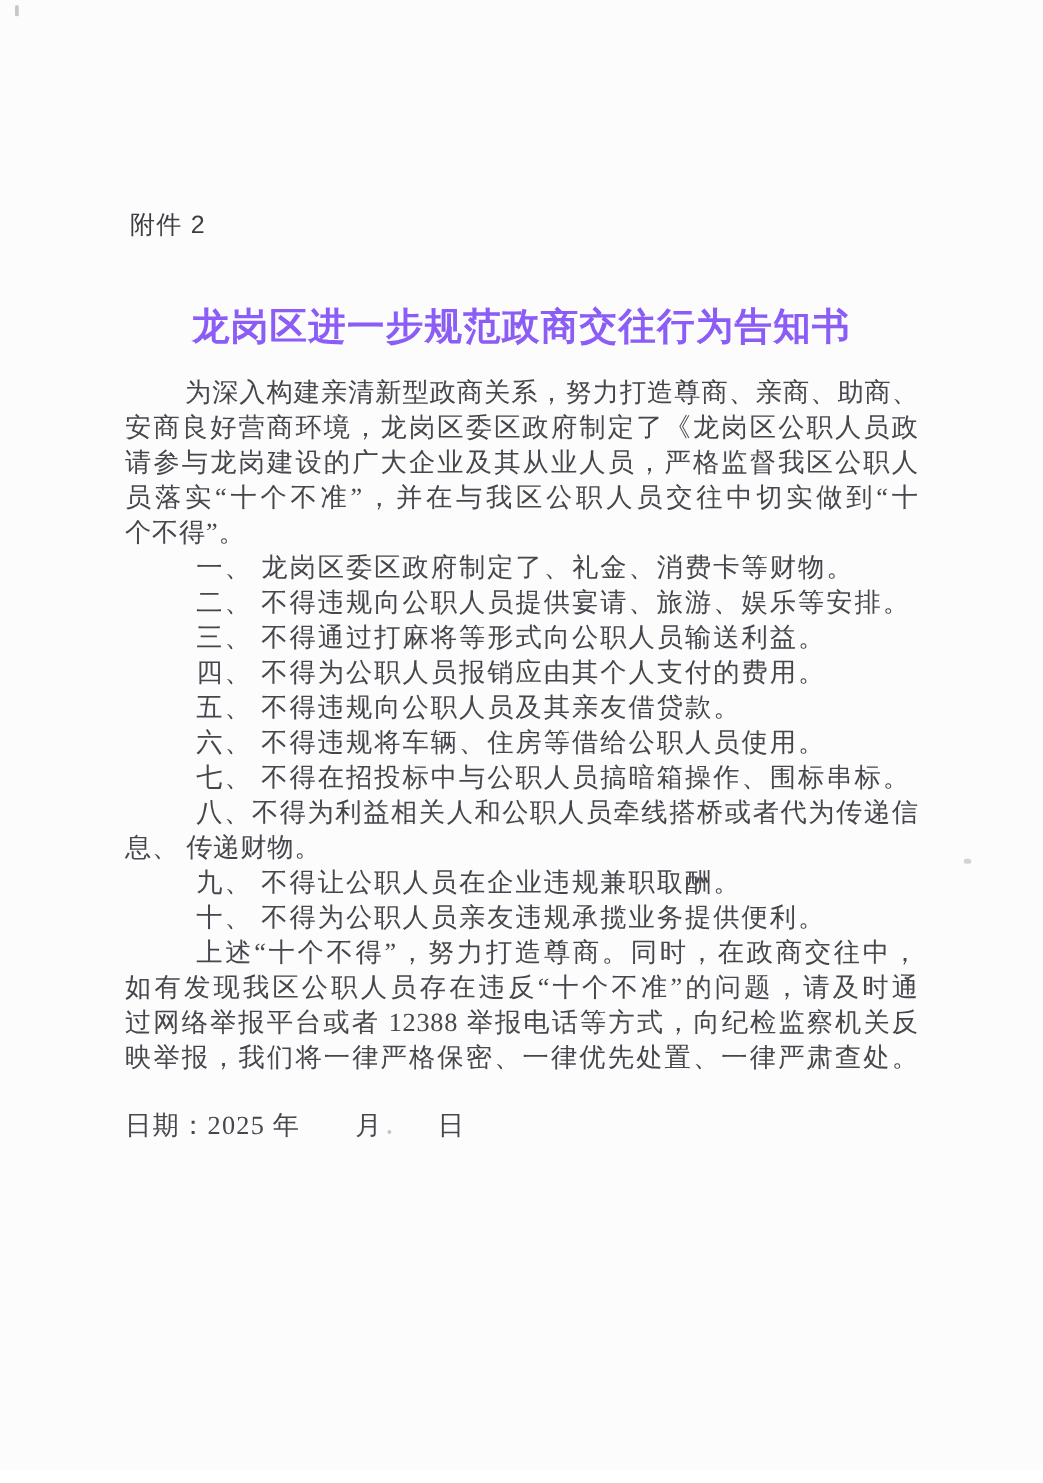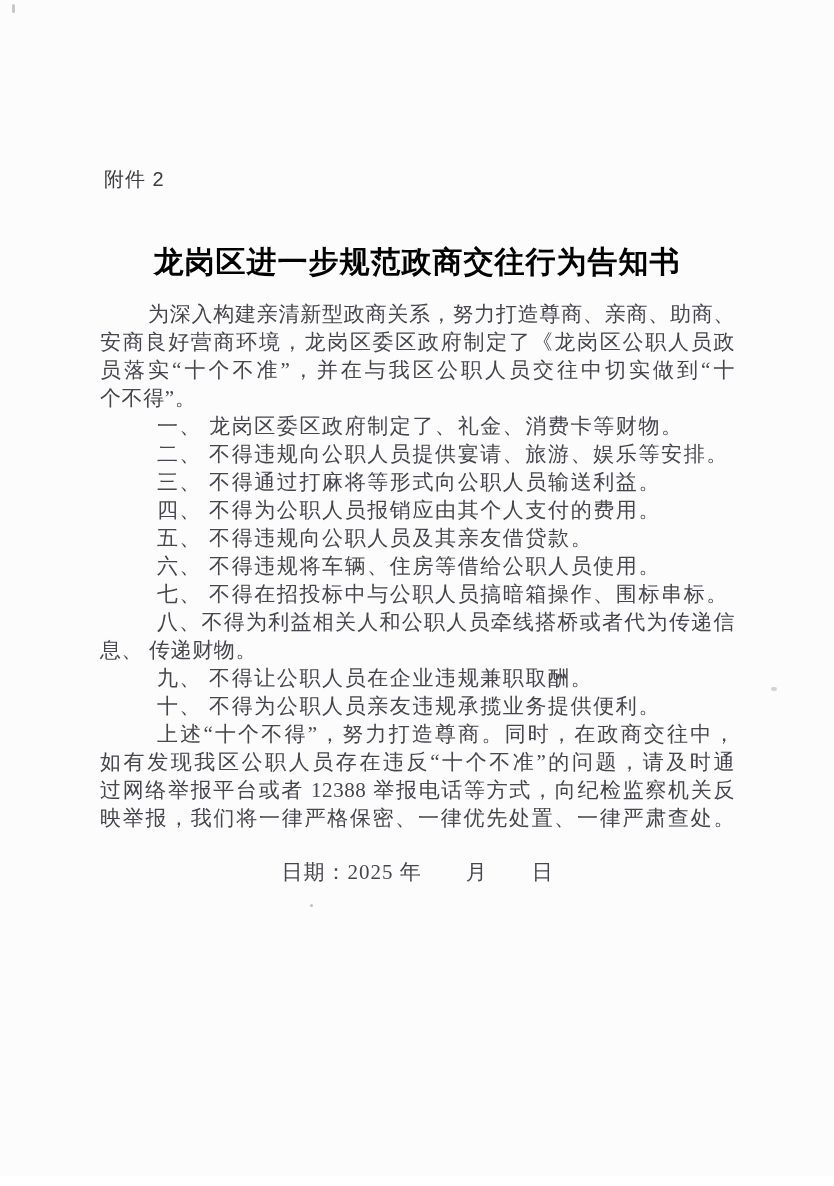--- a/index.html
+++ b/index.html
@@ -11,40 +11,40 @@
     font-family:"Liberation Serif","DejaVu Serif",serif;
   }
   .attachment{
     position:absolute;left:104px;top:166px;
     font-family:"Liberation Sans","DejaVu Sans",sans-serif;
     font-size:20px;color:#3c3c41;letter-spacing:1px;
   }
   .doc-title{
     position:absolute;left:0;top:242px;width:834px;
     text-align:center;
-    font-size:30px;font-weight:bold;color:#000000;
+    font-size:30px;font-weight:bold;color:#8b5cf6;
     letter-spacing:1px;line-height:40px;
   }
   .doc-body{
     position:absolute;left:100px;top:300px;width:635px;
     font-size:21px;color:#46464c;
     line-height:28px;letter-spacing:0.6px;
   }
   .line{white-space:normal;}
   .line.j{text-align:justify;text-align-last:justify;}
   .line.ip{text-indent:48px;}
   .line.il{text-indent:57px;}
   .line.wide{letter-spacing:1.6px;}
   .signature{
     margin-top:34px;
     text-indent:57px;letter-spacing:1px;
   }
   .dateline{
     margin-top:26px;
-    text-align:center;letter-spacing:1px;
+    text-align:left;letter-spacing:1px;
   }
   .artifact{position:absolute;border-radius:2px;}
   .artifact.a1{left:12px;top:4px;width:3px;height:9px;background:#a2a2aa;opacity:.6;}
   .artifact.a2{left:771px;top:687px;width:6px;height:4px;background:#c2c2c6;opacity:.7;}
   .artifact.a3{left:310px;top:904px;width:3px;height:3px;background:#9a9aa0;opacity:.6;}
 </style>
 </head>
 <body>
 
 <div class="page">
@@ -54,20 +54,21 @@
   <div class="artifact a3"></div>
 
   <div class="attachment">附件 2</div>
 
   <div class="doc-title">龙岗区进一步规范政商交往行为告知书</div>
 
   <div class="doc-body">
 
     <div class="line ip j">为深入构建亲清新型政商关系，努力打造尊商、亲商、助商、</div>
       <div class="line j">安商良好营商环境，龙岗区委区政府制定了《龙岗区公职人员政</div>
+      <div class="line j">请参与龙岗建设的广大企业及其从业人员，严格监督我区公职人</div>
       <div class="line j">员落实“十个不准”，并在与我区公职人员交往中切实做到“十</div>
       <div class="line">个不得”。</div>
       <div class="line il wide">一、 龙岗区委区政府制定了、礼金、消费卡等财物。</div>
       <div class="line il wide">二、 不得违规向公职人员提供宴请、旅游、娱乐等安排。</div>
       <div class="line il wide">三、 不得通过打麻将等形式向公职人员输送利益。</div>
       <div class="line il wide">四、 不得为公职人员报销应由其个人支付的费用。</div>
       <div class="line il wide">五、 不得违规向公职人员及其亲友借贷款。</div>
       <div class="line il wide">六、 不得违规将车辆、住房等借给公职人员使用。</div>
       <div class="line il wide">七、 不得在招投标中与公职人员搞暗箱操作、围标串标。</div>
       <div class="line il j">八、不得为利益相关人和公职人员牵线搭桥或者代为传递信</div>

